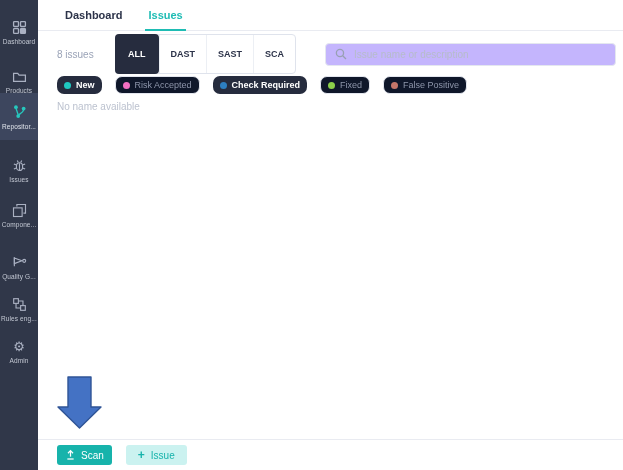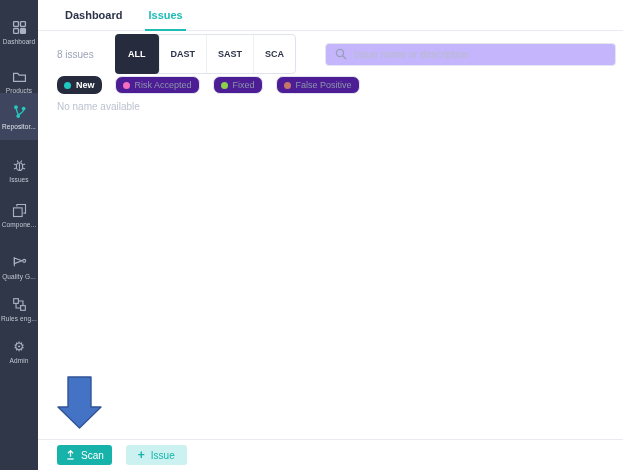--- a/index.html
+++ b/index.html
@@ -41,21 +41,21 @@
             display:flex; align-items:center; padding:0 9px; gap:7px; background:#c4b5fd; }
   .search svg { flex-shrink:0; }
   .search input { border:none; outline:none; flex:1; font-size:10px; color:#394056;
                   font-family:"Liberation Sans", sans-serif; background:transparent; }
   .search input::placeholder { color:#b6bcca; }
 
   .chips { margin:10px 0 0 19px; display:flex; align-items:center; gap:13px; }
   .chip { height:18px; display:flex; align-items:center; gap:5px; padding:0 7px;
           border-radius:7px; font-size:9px; cursor:pointer; white-space:nowrap; }
   .chip.dark { background:#262c3e; color:#ffffff; font-weight:bold; }
-  .chip.light { background:#4c1d95; border:1px solid #e3e6ee; color:#8d95aa; }
+  .chip.light { background:#0f172a; border:1px solid #e3e6ee; color:#8d95aa; }
   .dot { width:7px; height:7px; border-radius:50%; flex-shrink:0; }
 
   .empty { margin:7px 0 0 19px; font-size:10px; color:#bcc2cf; }
 
   .footer { position:absolute; left:0; right:0; bottom:0; height:31px; border-top:1px solid #e9ebf1;
             display:flex; align-items:center; padding-left:19px; gap:14px; background:#fff; }
   .btn { height:20px; display:flex; align-items:center; border:none; border-radius:3px;
          font-size:10px; font-family:"Liberation Sans", sans-serif; cursor:pointer; }
   .btn-scan { background:#17b3ab; color:#fff; gap:5px; padding:0 8px;justify-content:space-between; }
   .btn-issue { background:#cbf2f0; color:#17b3ab; gap:6px; padding:0 12px; }
@@ -184,20 +184,24 @@
 
     <div class="chips">
       <div class="chip dark">
         <span class="dot" style="background: rgb(31, 200, 192);"></span>
         <span>New</span>
       </div>
       <div class="chip light">
         <span class="dot" style="background: rgb(244, 111, 193);"></span>
         <span>Risk Accepted</span>
       </div>
+      <div class="chip dark">
+        <span class="dot" style="background: rgb(45, 127, 193);"></span>
+        <span>Check Required</span>
+      </div>
       <div class="chip light">
         <span class="dot" style="background: rgb(140, 208, 74);"></span>
         <span>Fixed</span>
       </div>
       <div class="chip light">
         <span class="dot" style="background: rgb(196, 118, 106);"></span>
         <span>False Positive</span>
       </div>
 
     </div>

